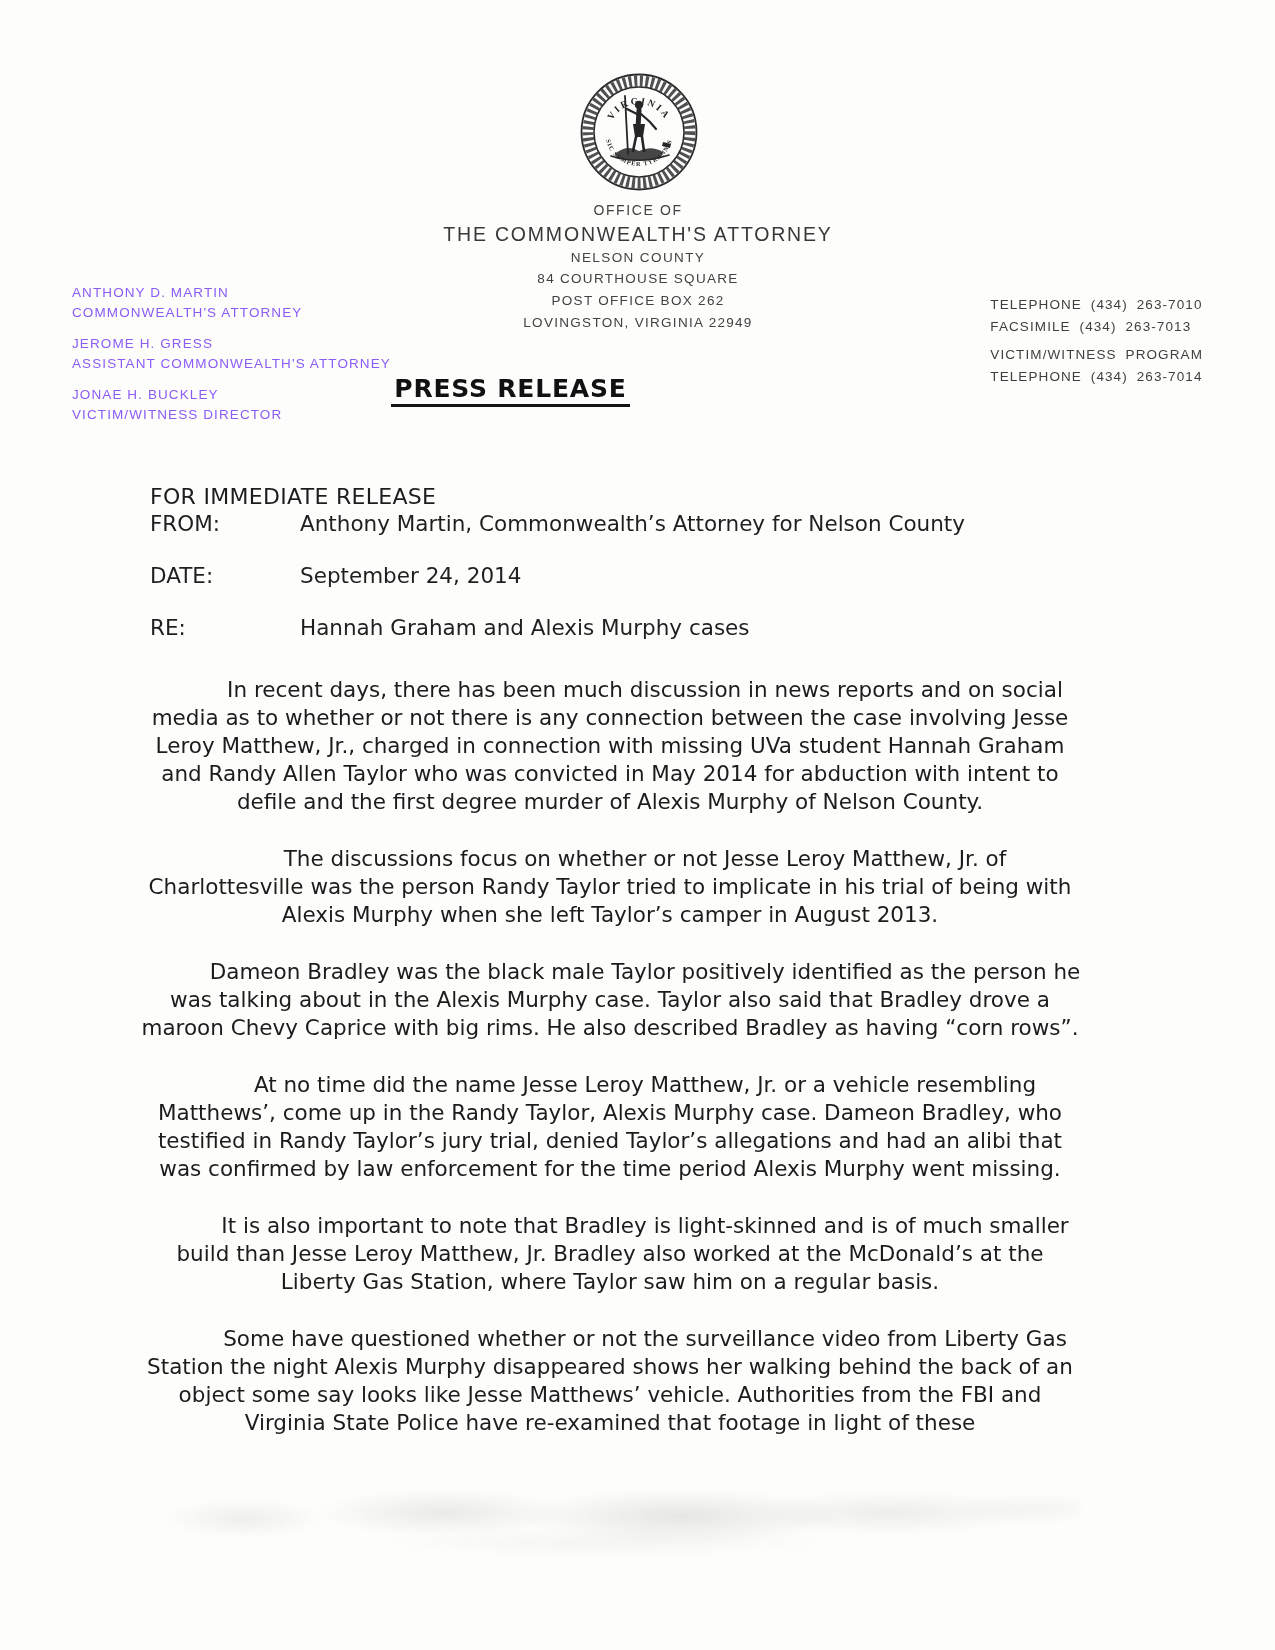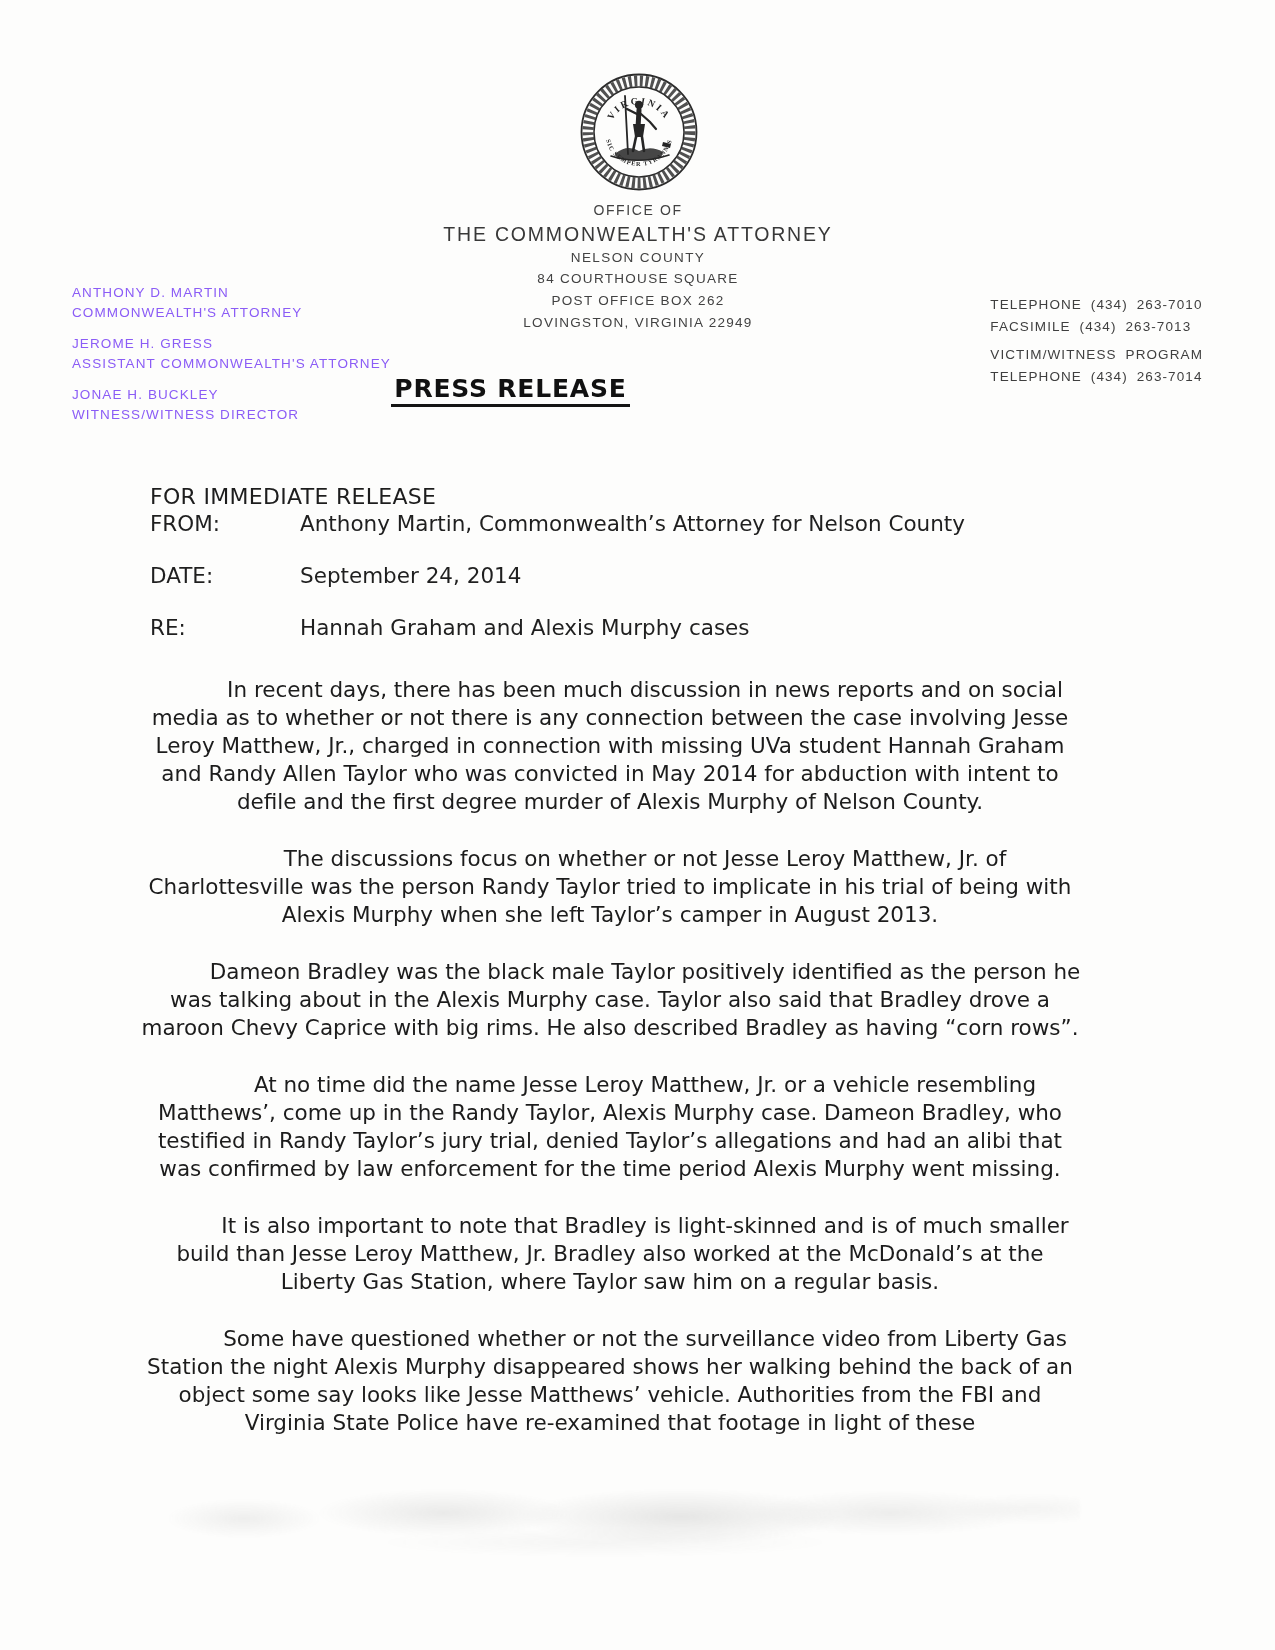--- a/index.html
+++ b/index.html
@@ -126,21 +126,21 @@
     <div class="staff-entry">
       <div>ANTHONY D. MARTIN</div>
       <div>COMMONWEALTH'S ATTORNEY</div>
     </div>
     <div class="staff-entry">
       <div>JEROME H. GRESS</div>
       <div>ASSISTANT COMMONWEALTH'S ATTORNEY</div>
     </div>
     <div class="staff-entry">
       <div>JONAE H. BUCKLEY</div>
-      <div>WITNESS/WITNESS DIRECTOR</div>
+      <div>VICTIM/WITNESS DIRECTOR</div>
     </div>
   </div>
 
   <div class="contacts">
     <div>TELEPHONE (434) 263-7010</div>
     <div>FACSIMILE (434) 263-7013</div>
     <div class="gap-above">VICTIM/WITNESS PROGRAM</div>
     <div>TELEPHONE (434) 263-7014</div>
   </div>
 

